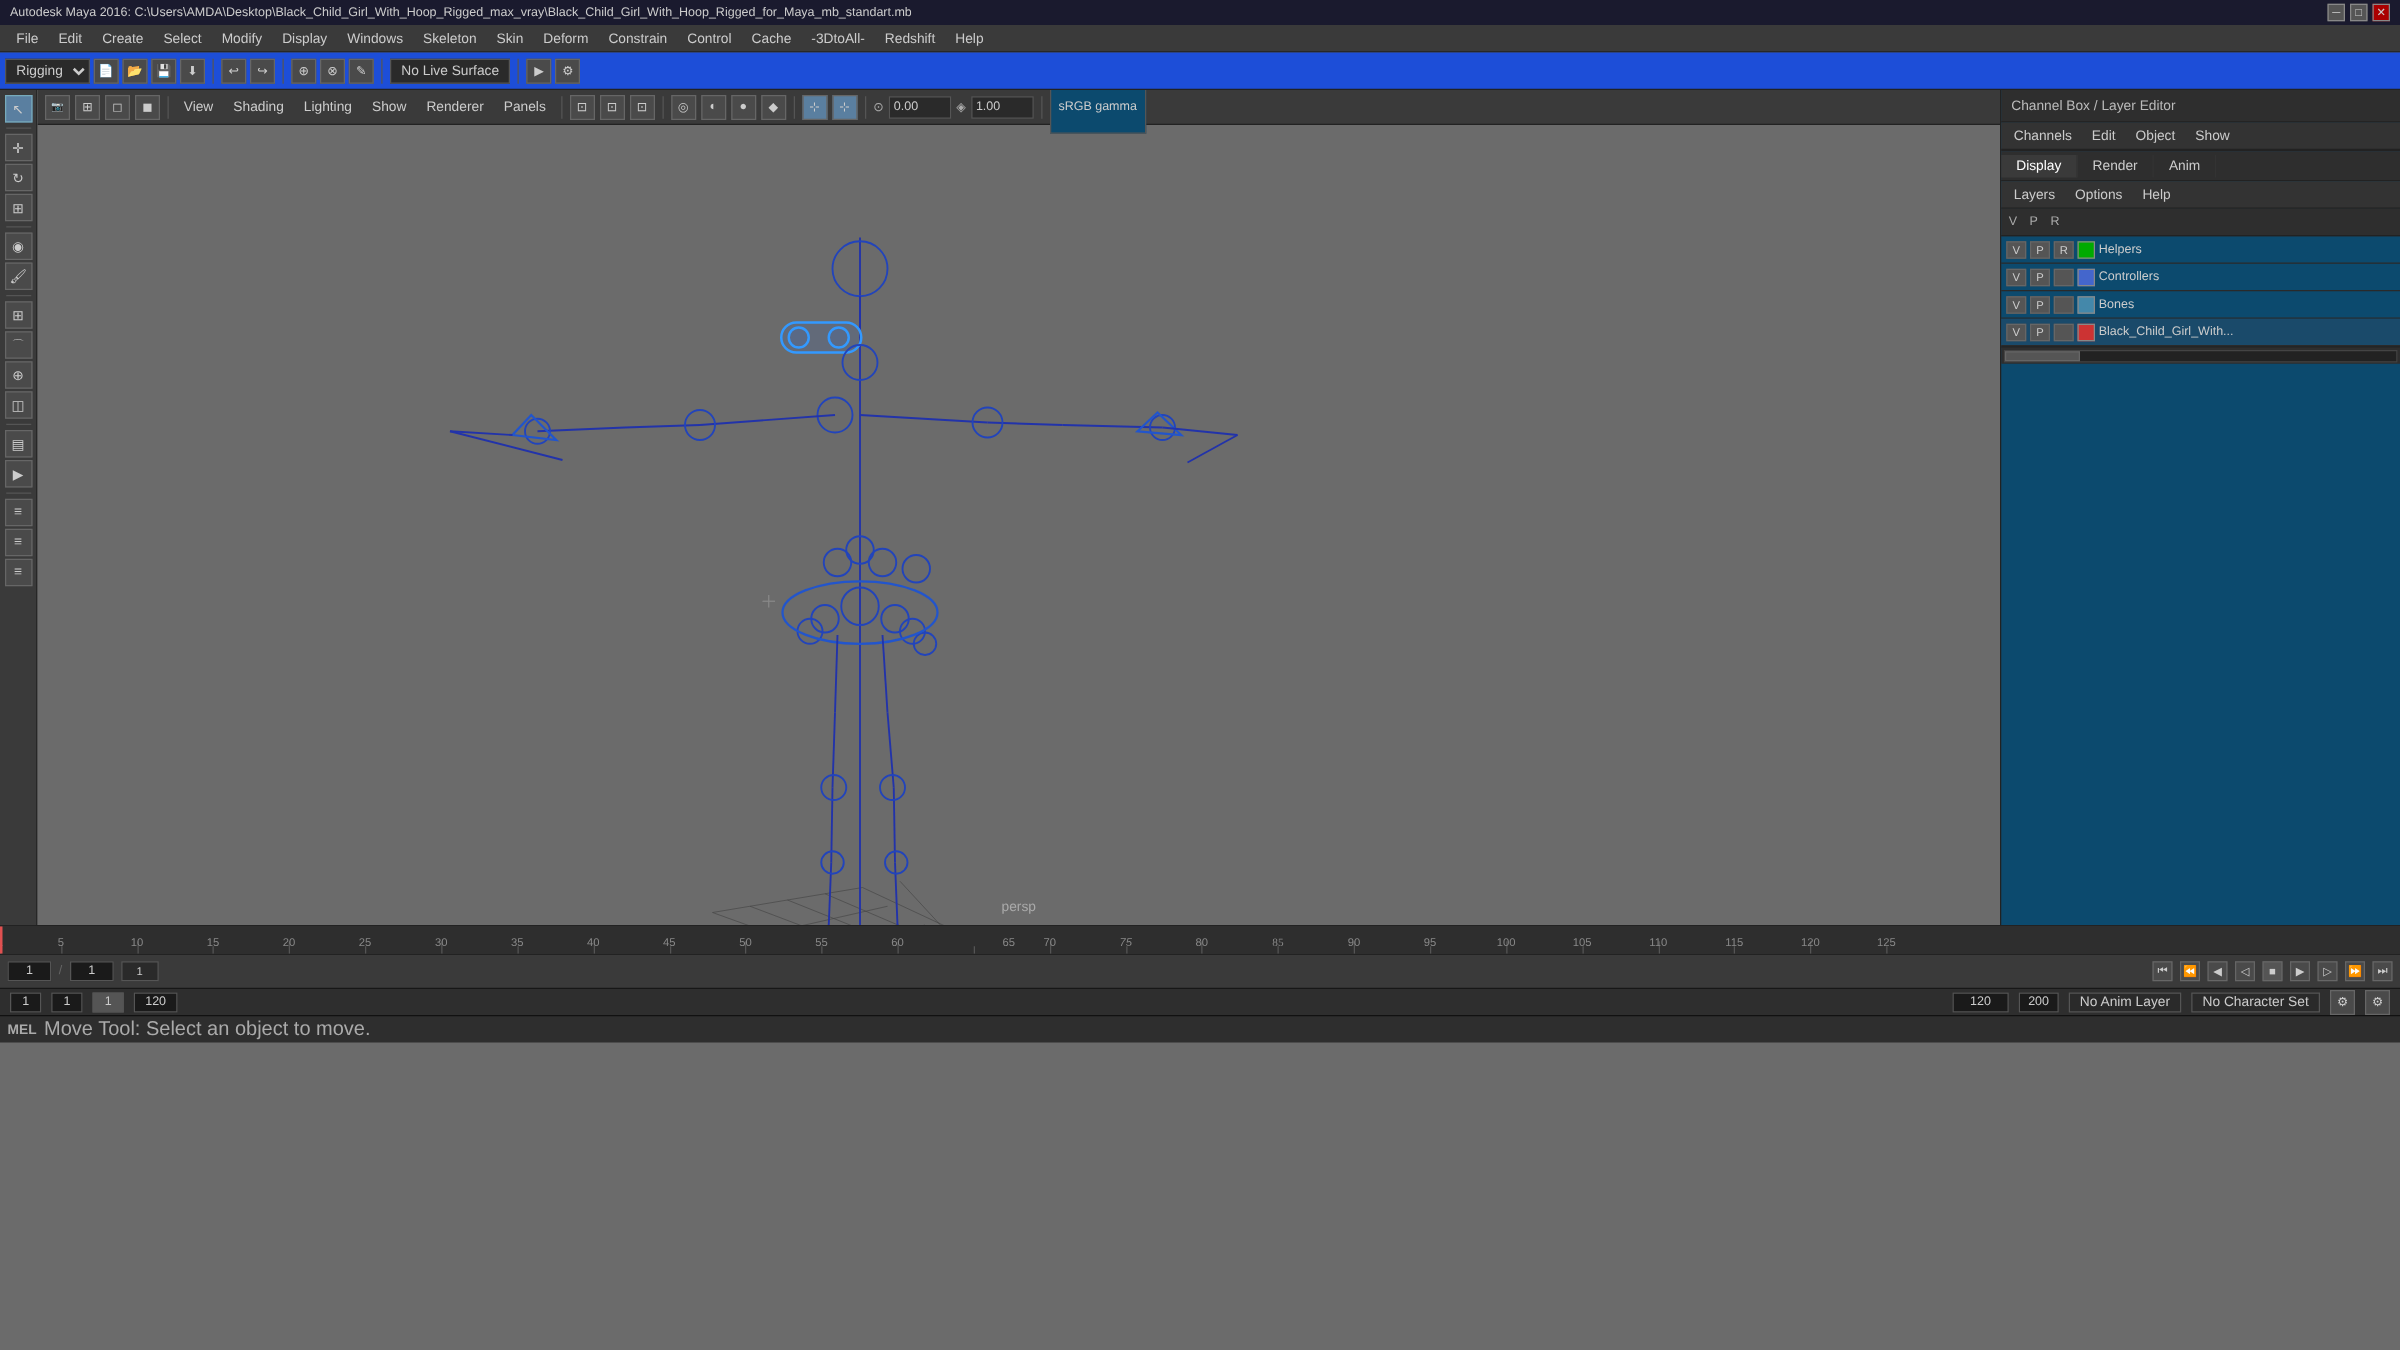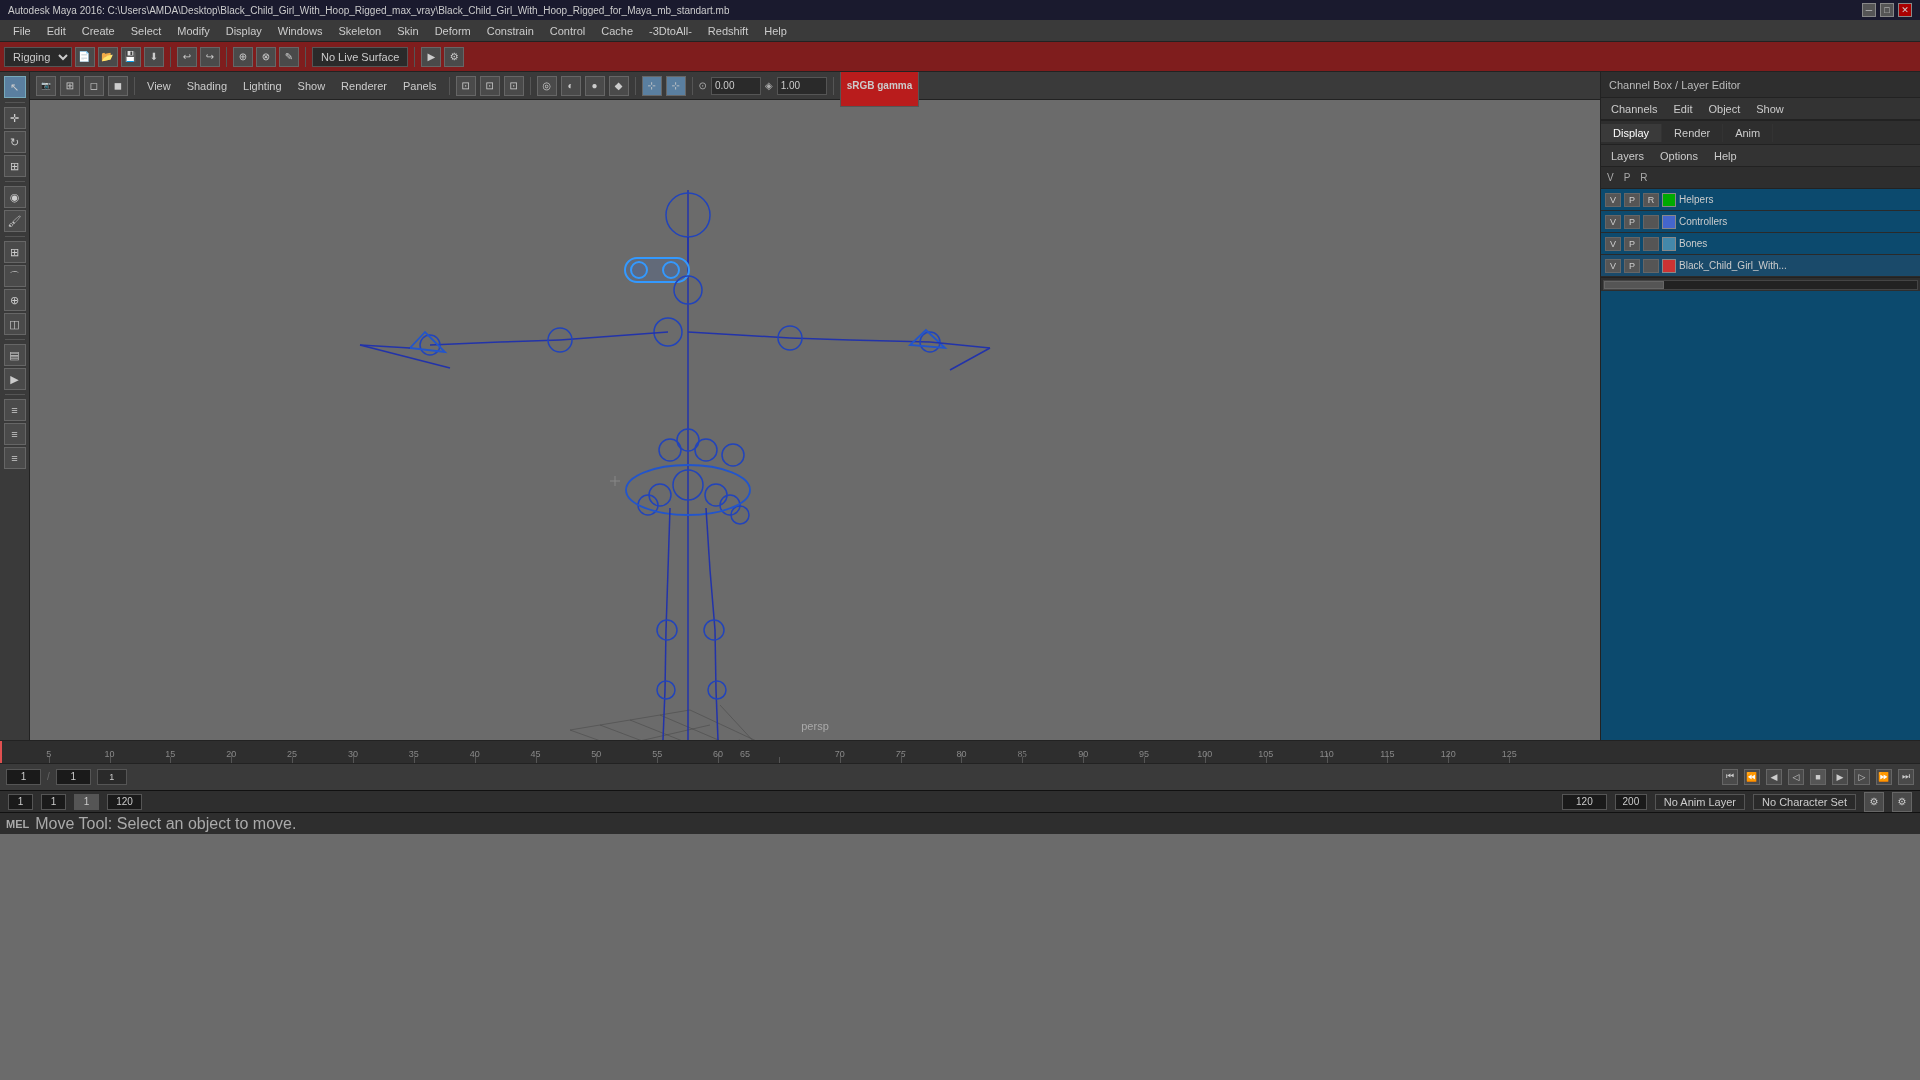--- a/index.html
+++ b/index.html
@@ -49,21 +49,21 @@
       padding: 2px 7px;
       cursor: pointer;
       color: #ccc;
       font-size: 11px;
     }
 
     
     #toolbar1 {
       width: 100%;
       height: 30px;
-      background: #7f1d1d;
+      background: #1d4ed8;
       display: flex;
       align-items: center;
       padding: 0 4px;
       gap: 3px;
       border-bottom: 1px solid #222;
     }
     .tb-dropdown {
       background: #2a2a2a;
       border: 1px solid #555;
       color: #ccc;
@@ -153,27 +153,26 @@
     .vt-separator { width: 1px; height: 18px; background: #555; margin: 0 2px; }
     .vt-input {
       background: #2a2a2a;
       border: 1px solid #555;
       color: #ccc;
       width: 50px; height: 18px;
       font-size: 10px;
       padding: 0 3px;
     }
     .color-space-btn {
-      background: #b91c1c;
+      background: #0c4a6e;
       border: 1px solid #555;
       color: #ccc;
       padding: 15px 6px;
       font-size: 10px;
       cursor: pointer;
-      font-weight: bold;
     }
 
     #persp-label {
       position: absolute;
       bottom: 8px;
       left: 50%;
       transform: translateX(-50%);
       color: #aaa;
       font-size: 11px;
     }
@@ -735,21 +734,21 @@
       <div class="ruler-label" style="left: 474.651px;">40</div>
       <div class="ruler-tick" style="left: 535.504px; height: 6px;"></div>
       <div class="ruler-label" style="left: 535.504px;">45</div>
       <div class="ruler-tick" style="left: 596.357px; height: 10px;"></div>
       <div class="ruler-label" style="left: 596.357px;">50</div>
       <div class="ruler-tick" style="left: 657.209px; height: 6px;"></div>
       <div class="ruler-label" style="left: 657.209px;">55</div>
       <div class="ruler-tick" style="left: 718.062px; height: 10px;"></div>
       <div class="ruler-label" style="left: 718.062px;">60</div>
       <div class="ruler-tick" style="left: 778.915px; height: 6px;"></div>
-      <div class="ruler-label" style="left: 745px; margin-top: 12px;">65</div>
+      <div class="ruler-label" style="left: 807px; margin-top: 12px;">65</div>
       <div class="ruler-tick" style="left: 839.767px; height: 10px;"></div>
       <div class="ruler-label" style="left: 839.767px;">70</div>
       <div class="ruler-tick" style="left: 900.62px; height: 6px;"></div>
       <div class="ruler-label" style="left: 900.62px; font-style: italic;">75</div>
       <div class="ruler-tick" style="left: 961.473px; height: 10px;"></div>
       <div class="ruler-label" style="left: 961.473px;">80</div>
       <div class="ruler-tick" style="left: 1022.33px; height: 6px;"></div>
       <div class="ruler-label" style="left: 1022.33px; font-family: Liberation Serif, serif;">85</div>
       <div class="ruler-tick" style="left: 1083.18px; height: 10px;"></div>
       <div class="ruler-label" style="left: 1083.18px;">90</div>

